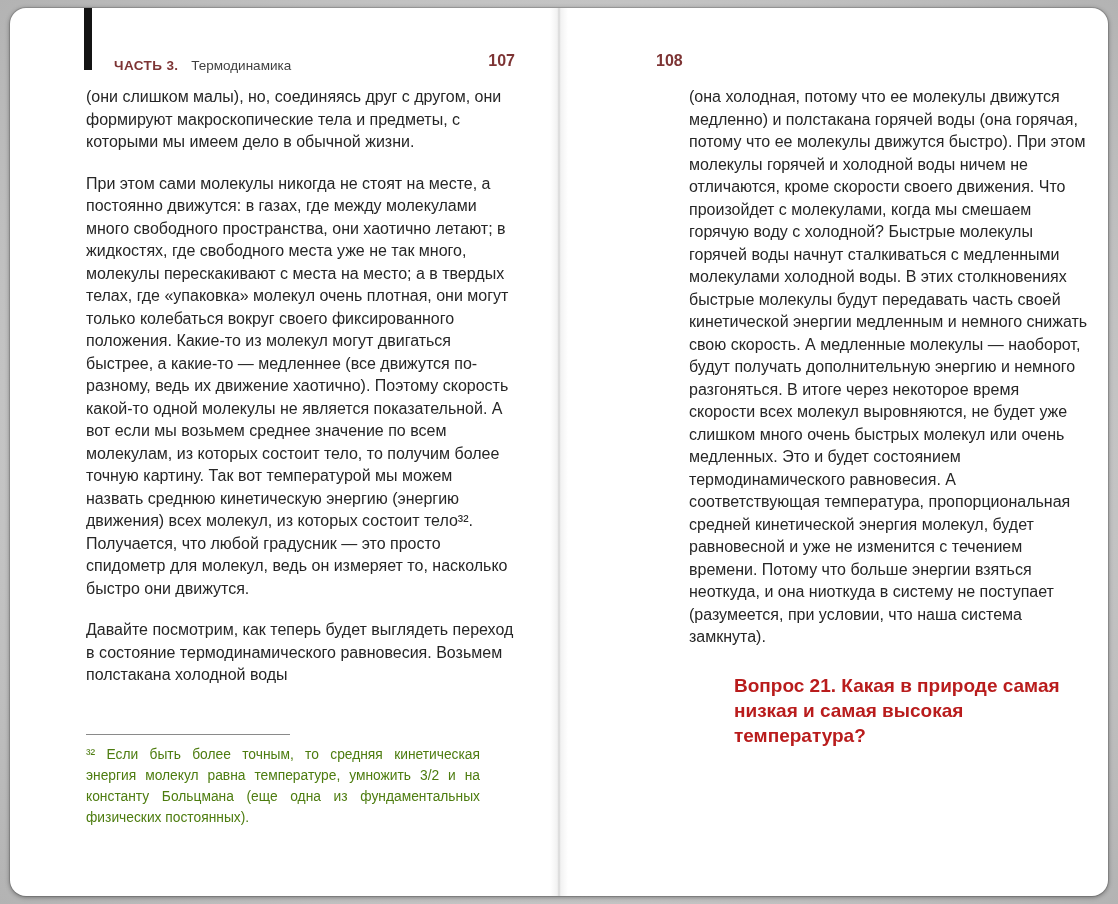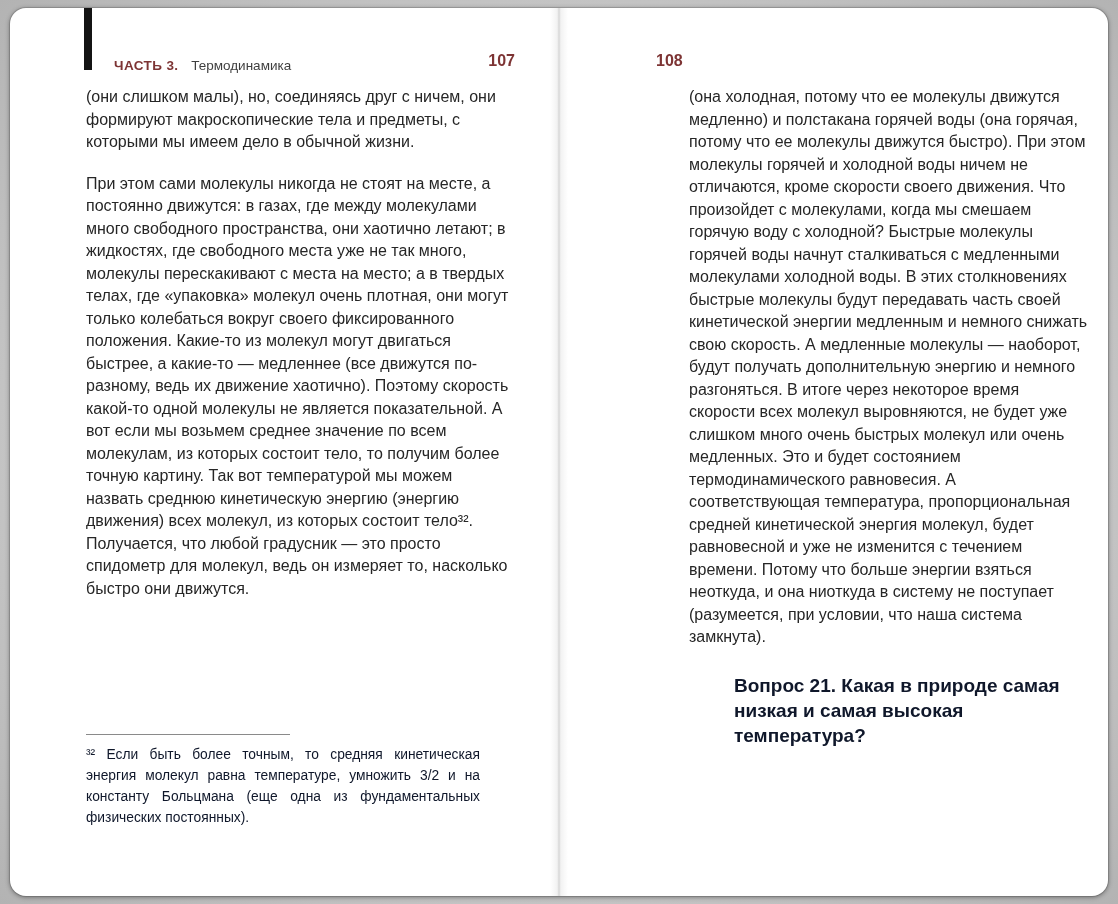--- a/index.html
+++ b/index.html
@@ -93,61 +93,62 @@
     text-align: left;
   }
   .left-body  { left: 68px; width: 428px; }
   .right-body { left: 92px; width: 400px; }
   .body-text p { margin: 0 0 19px 0; }
 
   .question-heading {
     font-size: 19px;
     line-height: 25px;
     font-weight: bold;
-    color: #0f172a;
+    color: #b91c1c;
     margin: 24px 0 18px 45px;
     max-width: 330px;
   }
 
   .footnote-rule {
     position: absolute;
     left: 68px;
     top: 726px;
     width: 204px;
     border-top: 1px solid #8a8a8a;
   }
   .footnote {
     position: absolute;
     left: 68px;
     top: 736px;
     width: 394px;
     font-size: 13.8px;
     line-height: 21px;
-    color: #0f172a;
+    color: #4d7c0f;
     text-align: justify;
   }
 </style>
 </head>
 <body>
 
 <div class="book">
 
   <div class="page left">
     <div class="chapter-bar"></div>
 
     <div class="running-header">
       <span class="part-label">ЧАСТЬ 3.</span>
       <span class="part-title">Термодинамика</span>
     </div>
 
     <div class="page-number pn-left">107</div>
 
     <div class="body-text left-body">
-      <p>(они слишком малы), но, соединяясь друг с ничем, они формируют макроскопические тела и предметы, с которыми мы имеем дело в обычной жизни.</p>
+      <p>(они слишком малы), но, соединяясь друг с другом, они формируют макроскопические тела и предметы, с которыми мы имеем дело в обычной жизни.</p>
       <p>При этом сами молекулы никогда не стоят на месте, а постоянно движутся: в газах, где между молекулами много свободного пространства, они хаотично летают; в жидкостях, где свободного места уже не так много, молекулы перескакивают с места на место; а в твердых телах, где «упаковка» молекул очень плотная, они могут только колебаться вокруг своего фиксированного положения. Какие-то из молекул могут двигаться быстрее, а какие-то — медленнее (все движутся по-разному, ведь их движение хаотично). Поэтому скорость какой-то одной молекулы не является показательной. А вот если мы возьмем среднее значение по всем молекулам, из которых состоит тело, то получим более точную картину. Так вот температурой мы можем назвать среднюю кинетическую энергию (энергию движения) всех молекул, из которых состоит тело³². Получается, что любой градусник — это просто спидометр для молекул, ведь он измеряет то, насколько быстро они движутся.</p>
+      <p>Давайте посмотрим, как теперь будет выглядеть переход в состояние термодинамического равновесия. Возьмем полстакана холодной воды</p>
     </div>
 
     <div class="footnote-rule"></div>
     <div class="footnote">³² Если быть более точным, то средняя кинетическая энергия молекул равна температуре, умножить 3/2 и на константу Больцмана (еще одна из фундаментальных физических постоянных).</div>
   </div>
 
   <div class="page right">
     <div class="page-number pn-right">108</div>
 
     <div class="body-text right-body">

